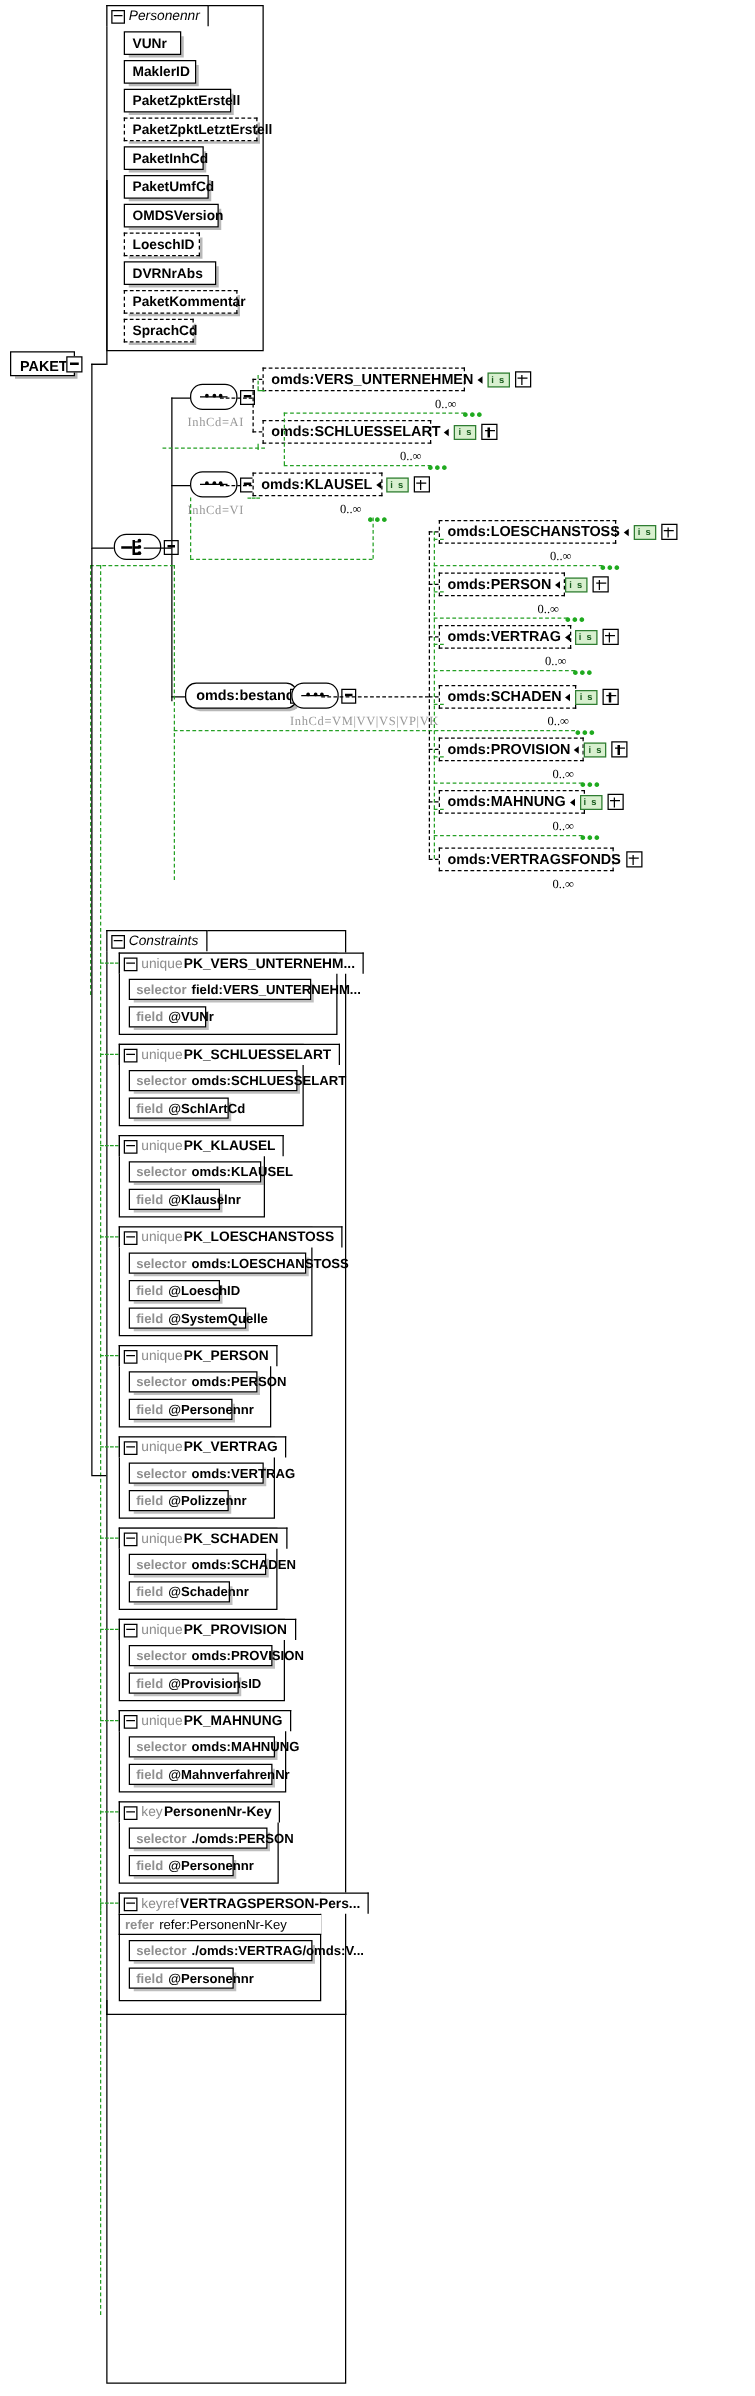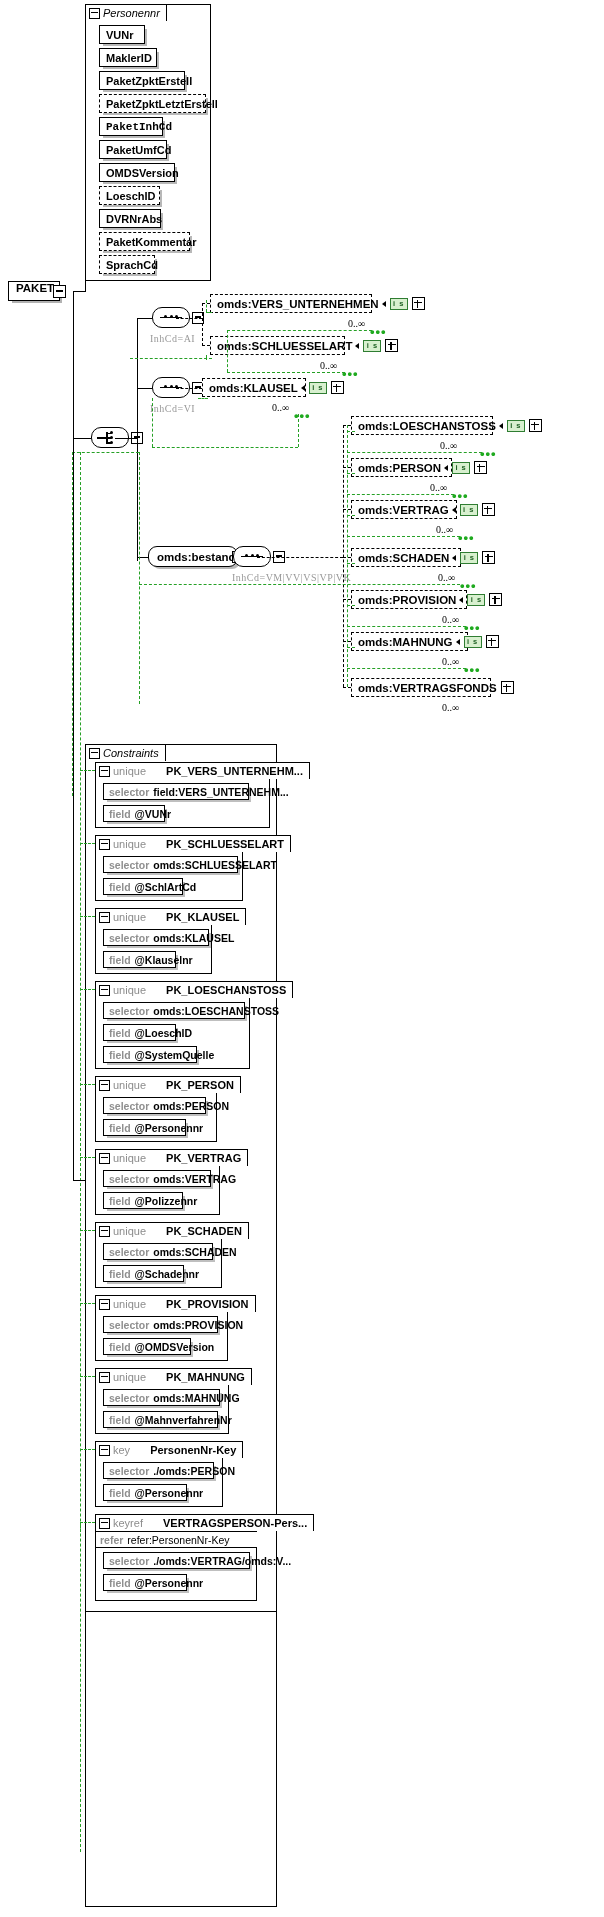--- a/index.html
+++ b/index.html
@@ -58,21 +58,21 @@
     height:17px;
     display:flex;
     align-items:center;
     padding:0 6px 0 3px;
     font-size:11px;
     white-space:nowrap;
     z-index:3;
   }
   .frame-tab.italic{font-style:italic;}
   .kw{color:#8c8c8c;font-weight:normal;}
-  .nm{color:#000;font-weight:bold;margin-left:20px;}
+  .nm{color:#000;font-weight:bold;margin-left:1px;}
 
   
   .toggle{
     display:inline-block;
     width:9px;height:9px;
     border:1.3px solid #000;
     background:#fff;
     position:relative;
     margin-right:3px;
     flex:0 0 auto;
@@ -190,21 +190,21 @@
     position:absolute;
     font-family:"Liberation Serif",serif;
     font-size:10px;color:#999;letter-spacing:.5px;white-space:nowrap;
   }
 
   
   .rootbox{
     position:absolute;
     box-sizing:border-box;
     height:20px;background:#fff;border:1.6px solid #000;
-    display:flex;align-items:flex-start;padding:0 16px 0 7px;
+    display:flex;align-items:flex-end;padding:0 16px 0 7px;
     font-size:11.5px;font-weight:bold;white-space:nowrap;
     box-shadow:3px 3px 0 -1px rgba(0,0,0,0.30);
   }
   .rootbox .tog{
     position:absolute;right:-7px;top:3px;width:13px;height:13px;
     border:1.7px solid #000;background:#fff;box-sizing:border-box;
   }
   .rootbox .tog:before{content:"";position:absolute;left:1.8px;right:1.8px;top:4px;height:1.7px;background:#000;}
 
   
@@ -248,33 +248,33 @@
     </div>
   <div class="attr" style="left:99px;top:48px;width:58px;">
       <span>MaklerID</span>
     </div>
   <div class="attr" style="left:99px;top:71px;width:86px;">
       <span>PaketZpktErstell</span>
     </div>
   <div class="attr opt" style="left:99px;top:94px;width:107px;">
       <span>PaketZpktLetztErstell</span>
     </div>
-  <div class="attr" style="left:99px;top:117px;width:64px;font-family:Liberation Mono, monospace;">
+  <div class="attr" style="left:99px;top:117px;width:64px;">
       <span>PaketInhCd</span>
     </div>
   <div class="attr" style="left:99px;top:140px;width:68px;">
       <span>PaketUmfCd</span>
     </div>
   <div class="attr" style="left:99px;top:163px;width:76px;">
       <span>OMDSVersion</span>
     </div>
   <div class="attr opt" style="left:99px;top:186px;width:61px;">
       <span>LoeschID</span>
     </div>
-  <div class="attr" style="left:99px;top:209px;width:62px;">
+  <div class="attr" style="left:99px;top:209px;width:74px;">
       <span>DVRNrAbs</span>
     </div>
   <div class="attr opt" style="left:99px;top:232px;width:91px;">
       <span>PaketKommentar</span>
     </div>
   <div class="attr opt" style="left:99px;top:255px;width:56px;">
       <span>SprachCd</span>
     </div>
 
   <div class="rootbox" style="left:8px;top:281px;width:52px;">
@@ -662,21 +662,21 @@
     <span class="toggle"></span>
     <span class="kw">unique</span>
     <span class="nm">PK_PROVISION</span>
   </div>
   <div class="crow" style="left:103px;top:1316px;width:115px;">
     <span class="k">selector</span>
     <span class="v">omds:PROVISION</span>
   </div>
   <div class="crow" style="left:103px;top:1338px;width:88px;">
     <span class="k">field</span>
-    <span class="v">@OMDSVersion</span>
+    <span class="v">@ProvisionsID</span>
   </div>
   <div class="gln" style="left:80px;top:1303px;width:15px;"></div>
 
   <div class="frame" style="left:95px;top:1368px;width:134px;height:66px;"></div>
   <div class="frame-tab" style="left:95px;top:1368px;">
     <span class="toggle"></span>
     <span class="kw">unique</span>
     <span class="nm">PK_MAHNUNG</span>
   </div>
   <div class="crow" style="left:103px;top:1389px;width:117px;">

